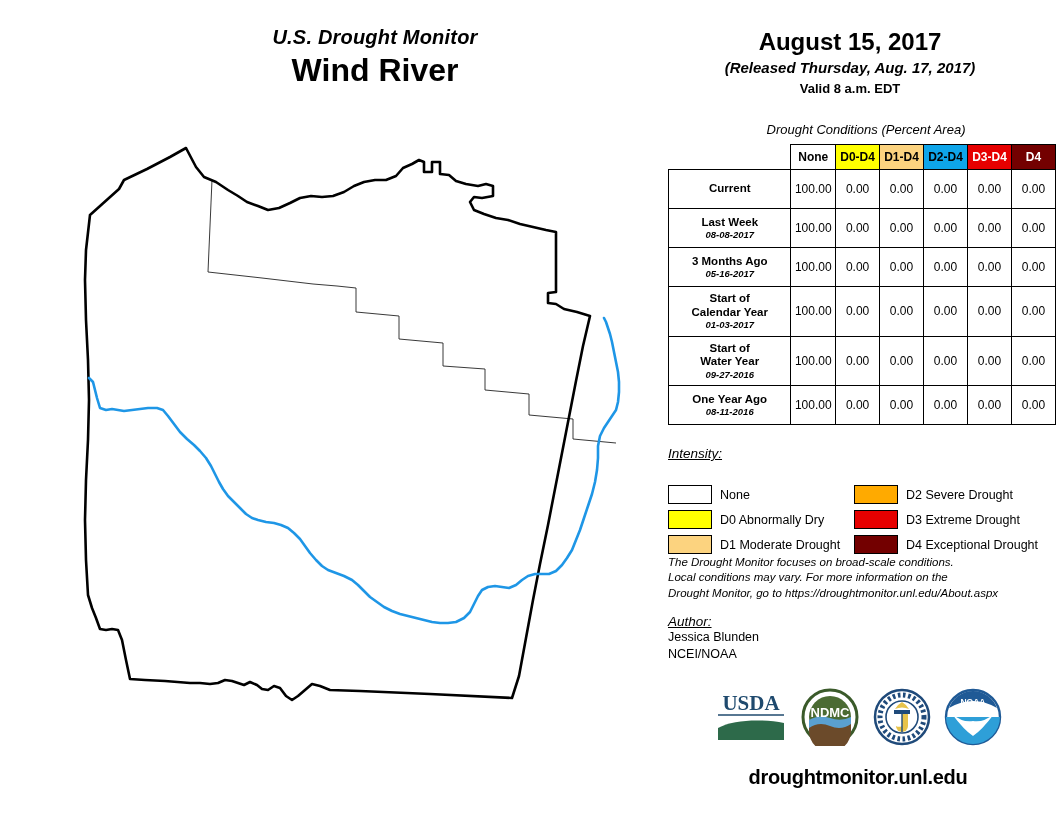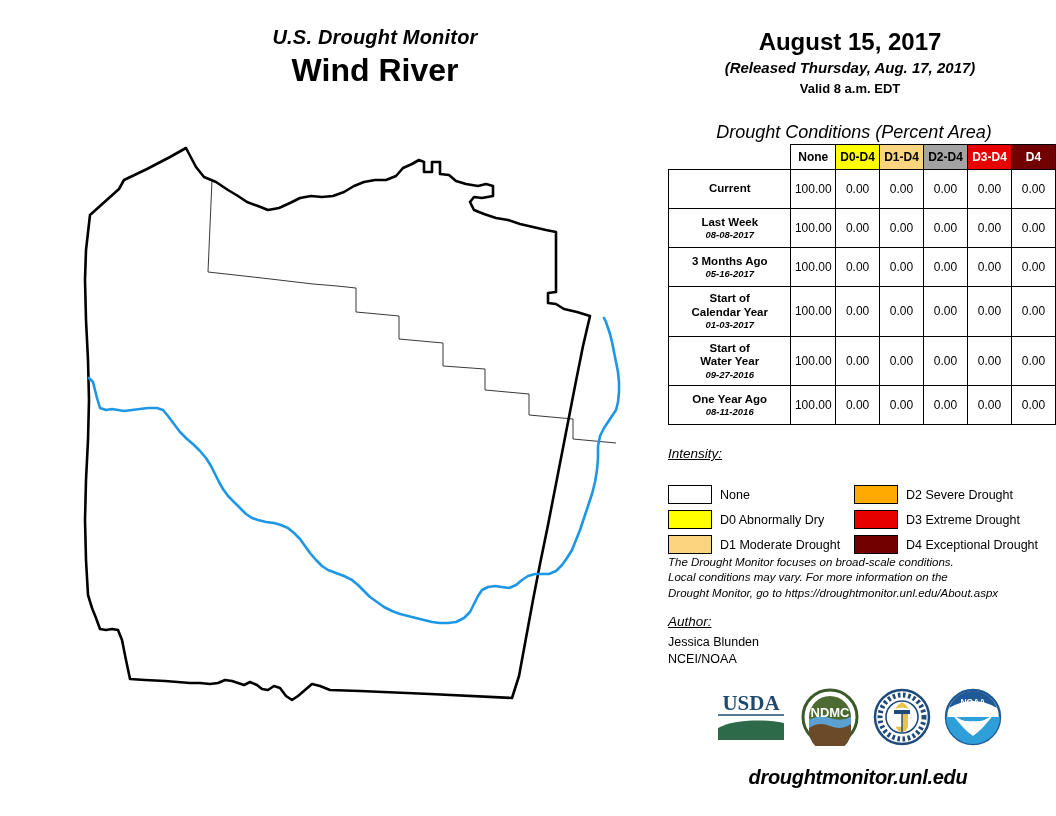--- a/index.html
+++ b/index.html
@@ -75,24 +75,24 @@
   }
   #date-valid {
     font-size: 13px;
     font-weight: bold;
     margin-top: 4px;
     line-height: 1.2;
   }
 
   #table-caption {
     position: absolute;
-    left: 4px; top: 122px;
+    left: 16px; top: 122px;
     width: 380px;
     text-align: center;
-    font-size: 18px;
+    font-size: 13px;
     font-style: italic;
   }
 
   
   #cond-table-wrap {
     position: absolute;
     left: 8px; top: 144px;
   }
   table.cond {
     border-collapse: collapse;
@@ -112,21 +112,21 @@
   }
   table.cond thead th {
     height: 24px;
     font-weight: bold;
     font-size: 12px;
     border: 1.6px solid #000;
   }
   table.cond thead th.hdr-none { background:#ffffff; color:#000; width:44px; }
   table.cond thead th.hdr-d0   { background:#ffff00; color:#000; width:44px; }
   table.cond thead th.hdr-d1   { background:#fcd37f; color:#000; width:44px; }
-  table.cond thead th.hdr-d2   { background:#a3a3a3; color:#000; width:44px; }
+  table.cond thead th.hdr-d2   { background:#0ea5e9; color:#000; width:44px; }
   table.cond thead th.hdr-d3   { background:#e60000; color:#fff; width:44px; }
   table.cond thead th.hdr-d4   { background:#730000; color:#fff; width:44px; }
 
   table.cond tbody td.rowlab {
     width: 100px;
     text-align: center;
     padding: 5px 12px;
     border: 1.6px solid #000;
     background:#fff;
   }
@@ -201,21 +201,20 @@
   }
   #author-block {
     position: absolute;
     left: 8px; top: 614px;
     width: 380px;
   }
   #author-title {
     font-size: 13.5px;
     font-style: italic;
     text-decoration: underline;
-    margin-bottom: 5px;
   }
   .author-line {
     font-size: 12.5px;
     line-height: 1.35;
   }
 
   
   #logos {
     position: absolute;
     left: 0; top: 688px;
@@ -228,21 +227,20 @@
   }
   .logo { flex: 0 0 auto; }
   #site-url {
     position: absolute;
     left: 0; top: 766px;
     width: 396px;
     text-align: center;
     font-size: 20px;
     font-weight: bold;
     letter-spacing: -0.3px;
-    font-style: italic;
   }
 </style>
 </head>
 <body>
 
 <div id="left-panel">
 
   <div id="title-block">
     <div id="dm-subtitle">U.S. Drought Monitor</div>
     <div id="region-title">Wind River</div>

